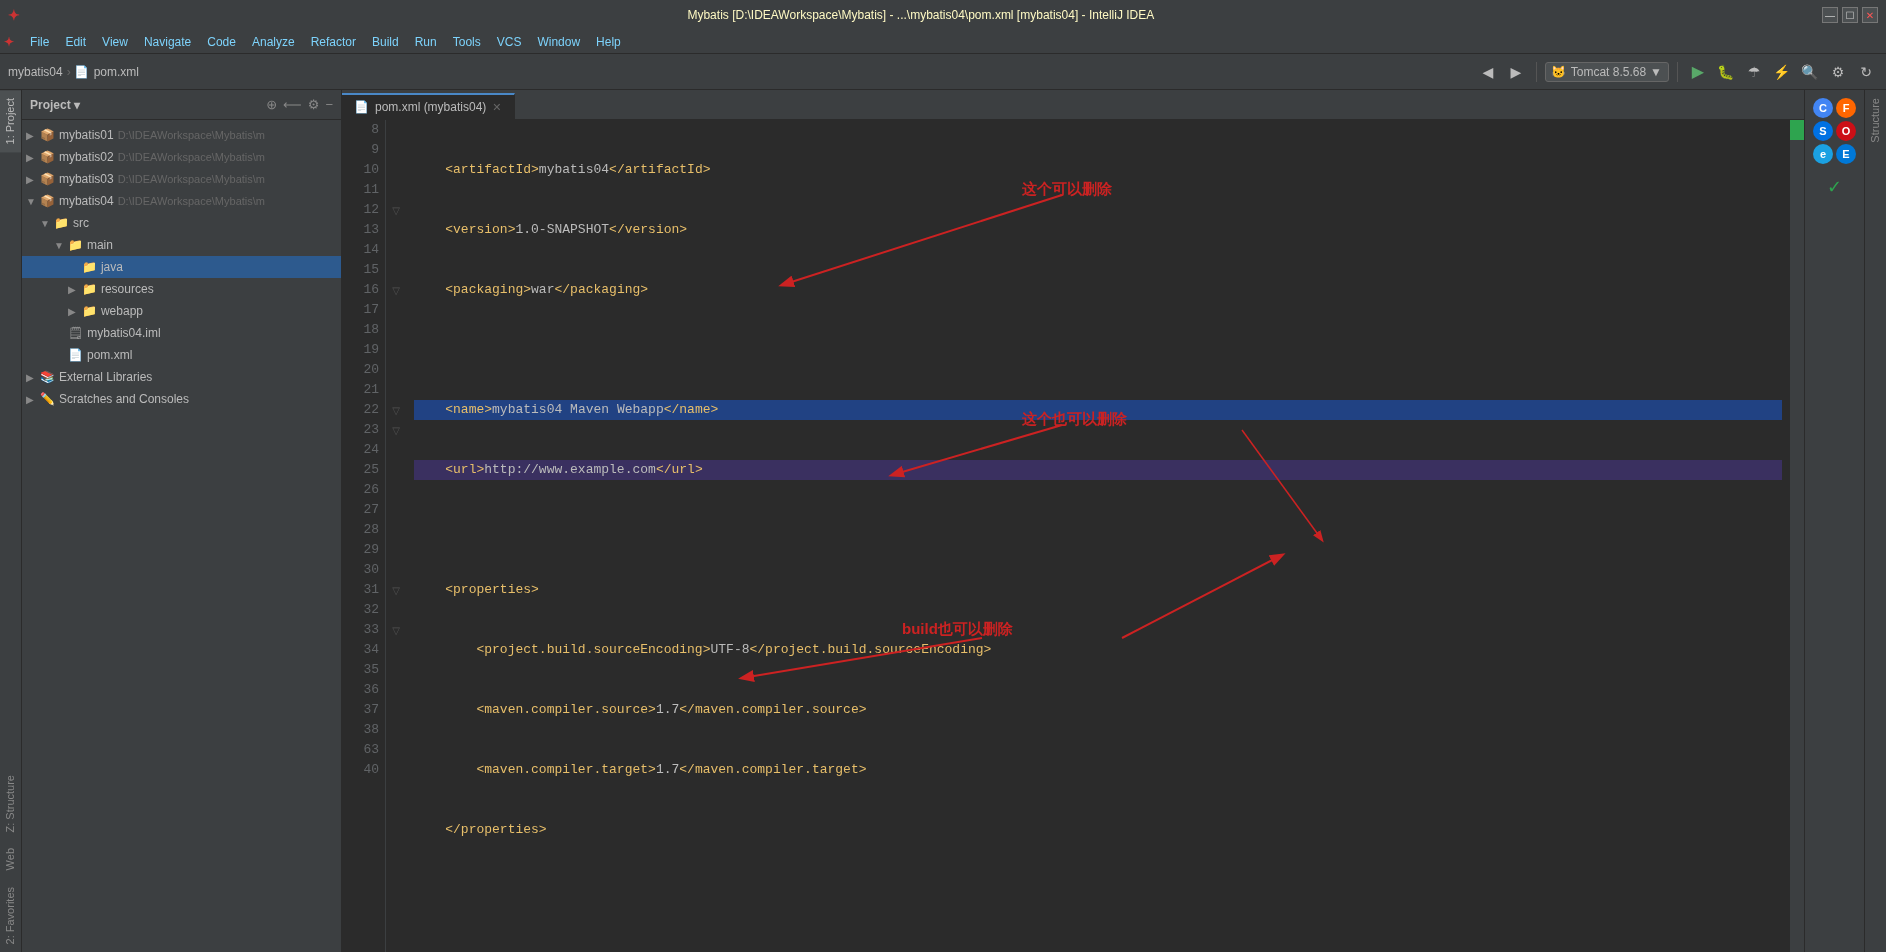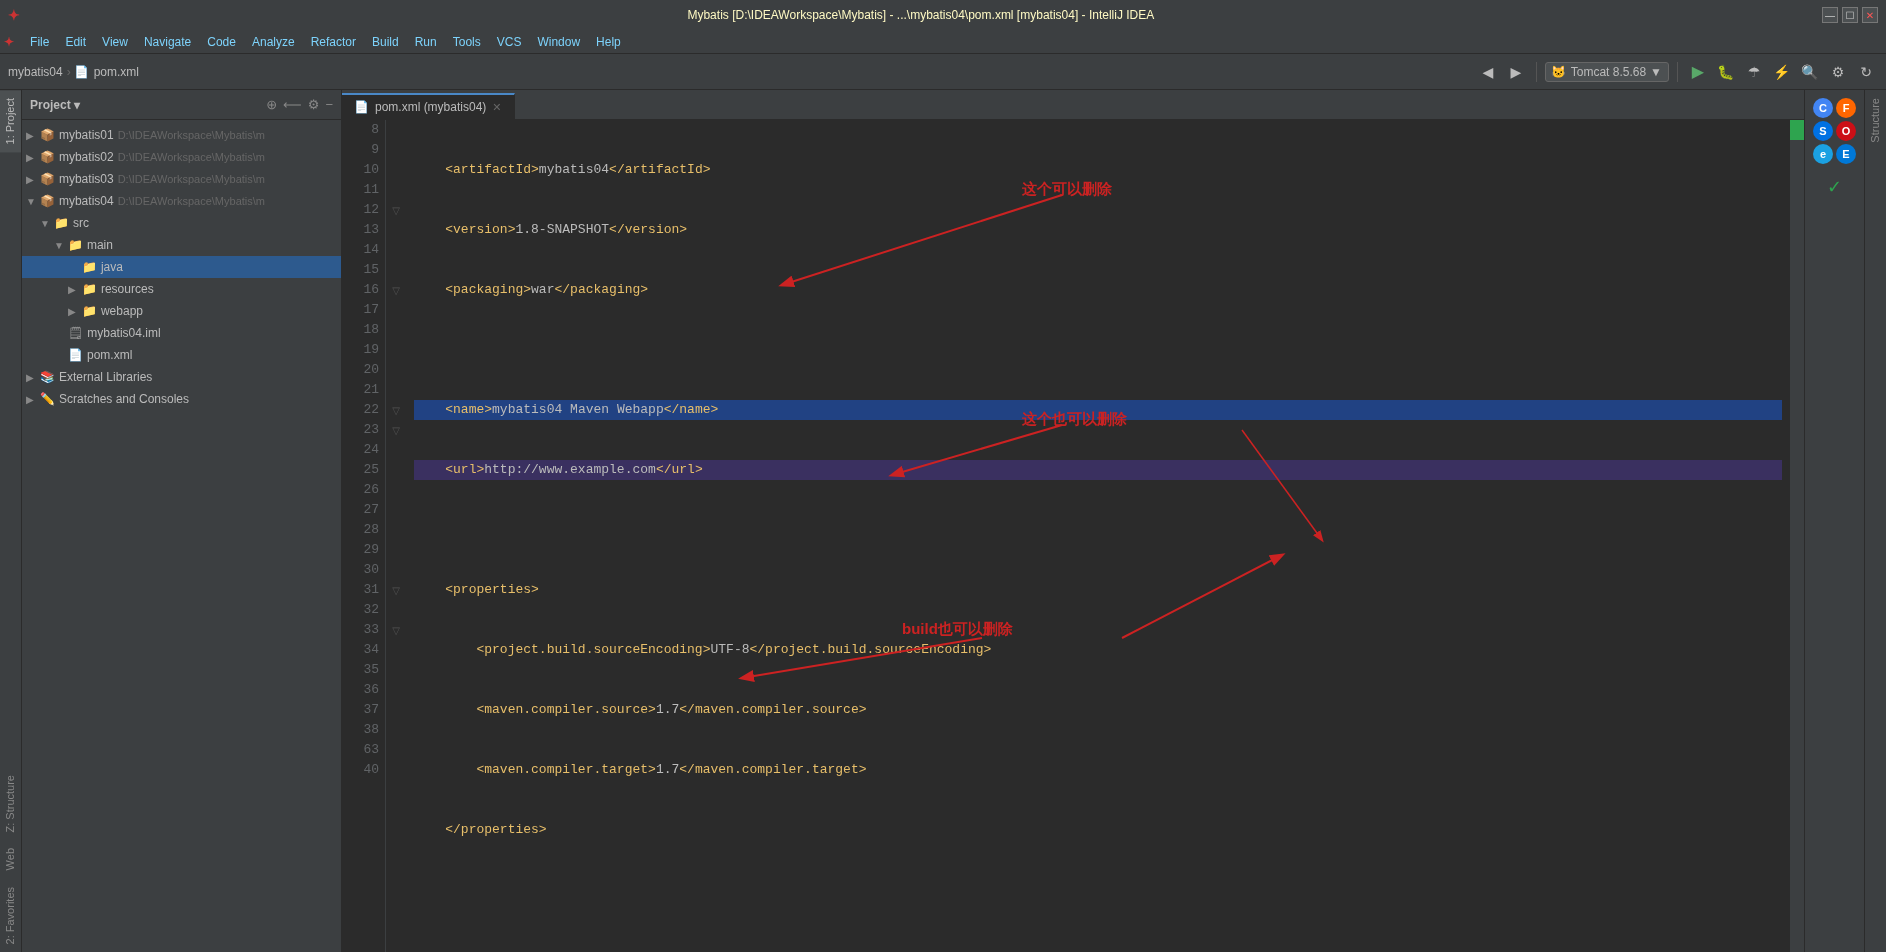--- a/index.html
+++ b/index.html
@@ -524,21 +524,21 @@
           <div class="gutter-mark"></div>
           <div class="gutter-mark"></div>
           <div class="gutter-mark"></div>
           <div class="gutter-mark"></div>
           <div class="gutter-mark"></div>
           <div class="gutter-mark"></div>
         </div>
 
         <div class="code-content">
           <div class="code-line"><span class="xml-text">    </span><span class="xml-bracket">&lt;</span><span class="xml-tag-name">artifactId</span><span class="xml-bracket">&gt;</span><span class="xml-text">mybatis04</span><span class="xml-bracket">&lt;/</span><span class="xml-tag-name">artifactId</span><span class="xml-bracket">&gt;</span></div>
-          <div class="code-line"><span class="xml-text">    </span><span class="xml-bracket">&lt;</span><span class="xml-tag-name">version</span><span class="xml-bracket">&gt;</span><span class="xml-text">1.8-SNAPSHOT</span><span class="xml-bracket">&lt;/</span><span class="xml-tag-name">version</span><span class="xml-bracket">&gt;</span></div>
+          <div class="code-line"><span class="xml-text">    </span><span class="xml-bracket">&lt;</span><span class="xml-tag-name">version</span><span class="xml-bracket">&gt;</span><span class="xml-text">1.0-SNAPSHOT</span><span class="xml-bracket">&lt;/</span><span class="xml-tag-name">version</span><span class="xml-bracket">&gt;</span></div>
           <div class="code-line"><span class="xml-text">    </span><span class="xml-bracket">&lt;</span><span class="xml-tag-name">packaging</span><span class="xml-bracket">&gt;</span><span class="xml-text">war</span><span class="xml-bracket">&lt;/</span><span class="xml-tag-name">packaging</span><span class="xml-bracket">&gt;</span></div>
           <div class="code-line">&nbsp;</div>
           <div class="code-line selected"><span class="xml-text">    </span><span class="xml-bracket">&lt;</span><span class="xml-tag-name">name</span><span class="xml-bracket">&gt;</span><span class="xml-text">mybatis04 Maven Webapp</span><span class="xml-bracket">&lt;/</span><span class="xml-tag-name">name</span><span class="xml-bracket">&gt;</span></div>
           <div class="code-line selected" style="background:#3a3060;"><span class="xml-text">    </span><span class="xml-bracket">&lt;</span><span class="xml-tag-name">url</span><span class="xml-bracket">&gt;</span><span class="xml-text">http://www.example.com</span><span class="xml-bracket">&lt;/</span><span class="xml-tag-name">url</span><span class="xml-bracket">&gt;</span></div>
           <div class="code-line">&nbsp;</div>
           <div class="code-line"><span class="xml-text">    </span><span class="xml-bracket">&lt;</span><span class="xml-tag-name">properties</span><span class="xml-bracket">&gt;</span></div>
           <div class="code-line"><span class="xml-text">        </span><span class="xml-bracket">&lt;</span><span class="xml-tag-name">project.build.sourceEncoding</span><span class="xml-bracket">&gt;</span><span class="xml-text">UTF-8</span><span class="xml-bracket">&lt;/</span><span class="xml-tag-name">project.build.sourceEncoding</span><span class="xml-bracket">&gt;</span></div>
           <div class="code-line"><span class="xml-text">        </span><span class="xml-bracket">&lt;</span><span class="xml-tag-name">maven.compiler.source</span><span class="xml-bracket">&gt;</span><span class="xml-text">1.7</span><span class="xml-bracket">&lt;/</span><span class="xml-tag-name">maven.compiler.source</span><span class="xml-bracket">&gt;</span></div>
           <div class="code-line"><span class="xml-text">        </span><span class="xml-bracket">&lt;</span><span class="xml-tag-name">maven.compiler.target</span><span class="xml-bracket">&gt;</span><span class="xml-text">1.7</span><span class="xml-bracket">&lt;/</span><span class="xml-tag-name">maven.compiler.target</span><span class="xml-bracket">&gt;</span></div>
           <div class="code-line"><span class="xml-text">    </span><span class="xml-bracket">&lt;/</span><span class="xml-tag-name">properties</span><span class="xml-bracket">&gt;</span></div>

